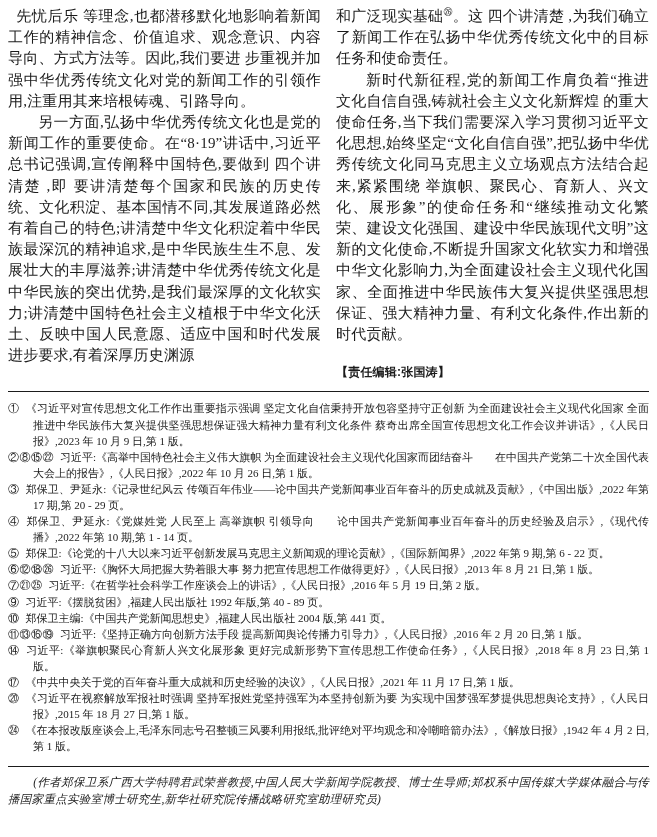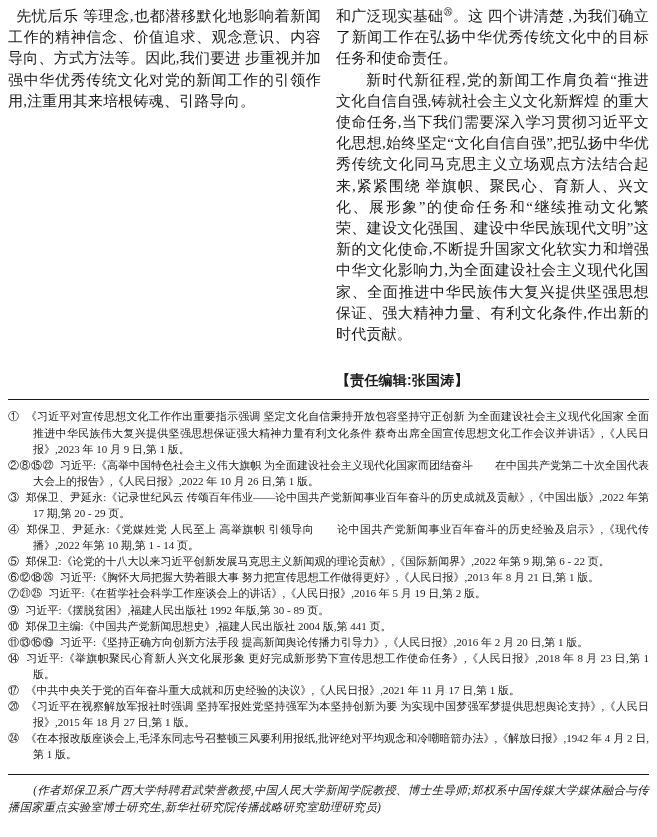--- a/index.html
+++ b/index.html
@@ -26,24 +26,24 @@
   }
   .col p { text-align: justify; }
   .indent-half { text-indent: 0.55em; }
   .indent-2em  { text-indent: 2em; }
   sup.note-ref {
     font-size: 9px;
     vertical-align: super;
     line-height: 0;
   }
   .editor-credit {
-    margin-top: 25px;
+    margin-top: 17px;
     text-align: right;
     font-weight: bold;
-    font-size: 14px;
+    font-size: 12px;
     font-family: "Liberation Sans", "DejaVu Sans", sans-serif;
   }
   
   .notes-section { margin-top: 8px; }
   .notes-label {
     font-weight: bold;
     font-size: 11.5px;
     font-family: "Liberation Sans", "DejaVu Sans", sans-serif;
     margin-bottom: 7px;
   }
@@ -78,39 +78,40 @@
   }
 </style>
 </head>
 <body>
 
 <div class="page">
 
   <div class="columns">
     <div class="col">
       <p class="indent-half">先忧后乐 等理念,也都潜移默化地影响着新闻工作的精神信念、价值追求、观念意识、内容导向、方式方法等。因此,我们要进 步重视并加强中华优秀传统文化对党的新闻工作的引领作用,注重用其来培根铸魂、引路导向。</p>
+      <p class="indent-2em">另一方面,弘扬中华优秀传统文化也是党的新闻工作的重要使命。在“8·19”讲话中,习近平总书记强调,宣传阐释中国特色,要做到 四个讲清楚 ,即 要讲清楚每个国家和民族的历史传统、文化积淀、基本国情不同,其发展道路必然有着自己的特色;讲清楚中华文化积淀着中华民族最深沉的精神追求,是中华民族生生不息、发展壮大的丰厚滋养;讲清楚中华优秀传统文化是中华民族的突出优势,是我们最深厚的文化软实力;讲清楚中国特色社会主义植根于中华文化沃土、反映中国人民意愿、适应中国和时代发展进步要求,有着深厚历史渊源</p>
     </div>
     <div class="col">
       <p><span>和广泛现实基础</span><sup class="note-ref">㉖</sup><span>。这 四个讲清楚 ,为我们确立了新闻工作在弘扬中华优秀传统文化中的目标任务和使命责任。</span></p>
       <p class="indent-2em">新时代新征程,党的新闻工作肩负着“推进文化自信自强,铸就社会主义文化新辉煌 的重大使命任务,当下我们需要深入学习贯彻习近平文化思想,始终坚定“文化自信自强”,把弘扬中华优秀传统文化同马克思主义立场观点方法结合起来,紧紧围绕 举旗帜、聚民心、育新人、兴文化、展形象”的使命任务和“继续推动文化繁荣、建设文化强国、建设中华民族现代文明”这 新的文化使命,不断提升国家文化软实力和增强中华文化影响力,为全面建设社会主义现代化国家、全面推进中华民族伟大复兴提供坚强思想保证、强大精神力量、有利文化条件,作出新的时代贡献。</p>
       <p class="editor-credit">【责任编辑:张国涛】</p>
     </div>
   </div>
 
   <div class="notes-section">
     <hr class="rule-heavy">
 
     <div class="note-item"><span class="note-num">①</span><span>《习近平对宣传思想文化工作作出重要指示强调 坚定文化自信秉持开放包容坚持守正创新 为全面建设社会主义现代化国家 全面推进中华民族伟大复兴提供坚强思想保证强大精神力量有利文化条件 蔡奇出席全国宣传思想文化工作会议并讲话》,《人民日报》,2023 年 10 月 9 日,第 1 版。</span></div>
     <div class="note-item"><span class="note-num">②⑧⑮㉒</span><span>习近平:《高举中国特色社会主义伟大旗帜 为全面建设社会主义现代化国家而团结奋斗　　在中国共产党第二十次全国代表大会上的报告》,《人民日报》,2022 年 10 月 26 日,第 1 版。</span></div>
     <div class="note-item"><span class="note-num">③</span><span>郑保卫、尹延永:《记录世纪风云 传颂百年伟业——论中国共产党新闻事业百年奋斗的历史成就及贡献》,《中国出版》,2022 年第 17 期,第 20 - 29 页。</span></div>
     <div class="note-item"><span class="note-num">④</span><span>郑保卫、尹延永:《党媒姓党 人民至上 高举旗帜 引领导向　　论中国共产党新闻事业百年奋斗的历史经验及启示》,《现代传播》,2022 年第 10 期,第 1 - 14 页。</span></div>
     <div class="note-item"><span class="note-num">⑤</span><span>郑保卫:《论党的十八大以来习近平创新发展马克思主义新闻观的理论贡献》,《国际新闻界》,2022 年第 9 期,第 6 - 22 页。</span></div>
     <div class="note-item"><span class="note-num">⑥⑫⑱㉖</span><span>习近平:《胸怀大局把握大势着眼大事 努力把宣传思想工作做得更好》,《人民日报》,2013 年 8 月 21 日,第 1 版。</span></div>
     <div class="note-item"><span class="note-num">⑦㉑㉕</span><span>习近平:《在哲学社会科学工作座谈会上的讲话》,《人民日报》,2016 年 5 月 19 日,第 2 版。</span></div>
-    <div class="note-item"><span class="note-num">⑨</span><span>习近平:《摆脱贫困》,福建人民出版社 1992 年版,第 30 - 89 页。</span></div>
+    <div class="note-item"><span class="note-num">⑨</span><span>习近平:《摆脱贫困》,福建人民出版社 1992 年版,第 40 - 89 页。</span></div>
     <div class="note-item"><span class="note-num">⑩</span><span>郑保卫主编:《中国共产党新闻思想史》,福建人民出版社 2004 版,第 441 页。</span></div>
     <div class="note-item"><span class="note-num">⑪⑬⑯⑲</span><span>习近平:《坚持正确方向创新方法手段 提高新闻舆论传播力引导力》,《人民日报》,2016 年 2 月 20 日,第 1 版。</span></div>
     <div class="note-item"><span class="note-num">⑭</span><span>习近平:《举旗帜聚民心育新人兴文化展形象 更好完成新形势下宣传思想工作使命任务》,《人民日报》,2018 年 8 月 23 日,第 1 版。</span></div>
     <div class="note-item"><span class="note-num">⑰</span><span>《中共中央关于党的百年奋斗重大成就和历史经验的决议》,《人民日报》,2021 年 11 月 17 日,第 1 版。</span></div>
     <div class="note-item"><span class="note-num">⑳</span><span>《习近平在视察解放军报社时强调 坚持军报姓党坚持强军为本坚持创新为要 为实现中国梦强军梦提供思想舆论支持》,《人民日报》,2015 年 18 月 27 日,第 1 版。</span></div>
     <div class="note-item"><span class="note-num">㉔</span><span>《在本报改版座谈会上,毛泽东同志号召整顿三风要利用报纸,批评绝对平均观念和冷嘲暗箭办法》,《解放日报》,1942 年 4 月 2 日,第 1 版。</span></div>
   </div>
 
   <hr class="rule-light">
   <p class="footer-text">(作者郑保卫系广西大学特聘君武荣誉教授,中国人民大学新闻学院教授、博士生导师;郑权系中国传媒大学媒体融合与传播国家重点实验室博士研究生,新华社研究院传播战略研究室助理研究员)</p>

